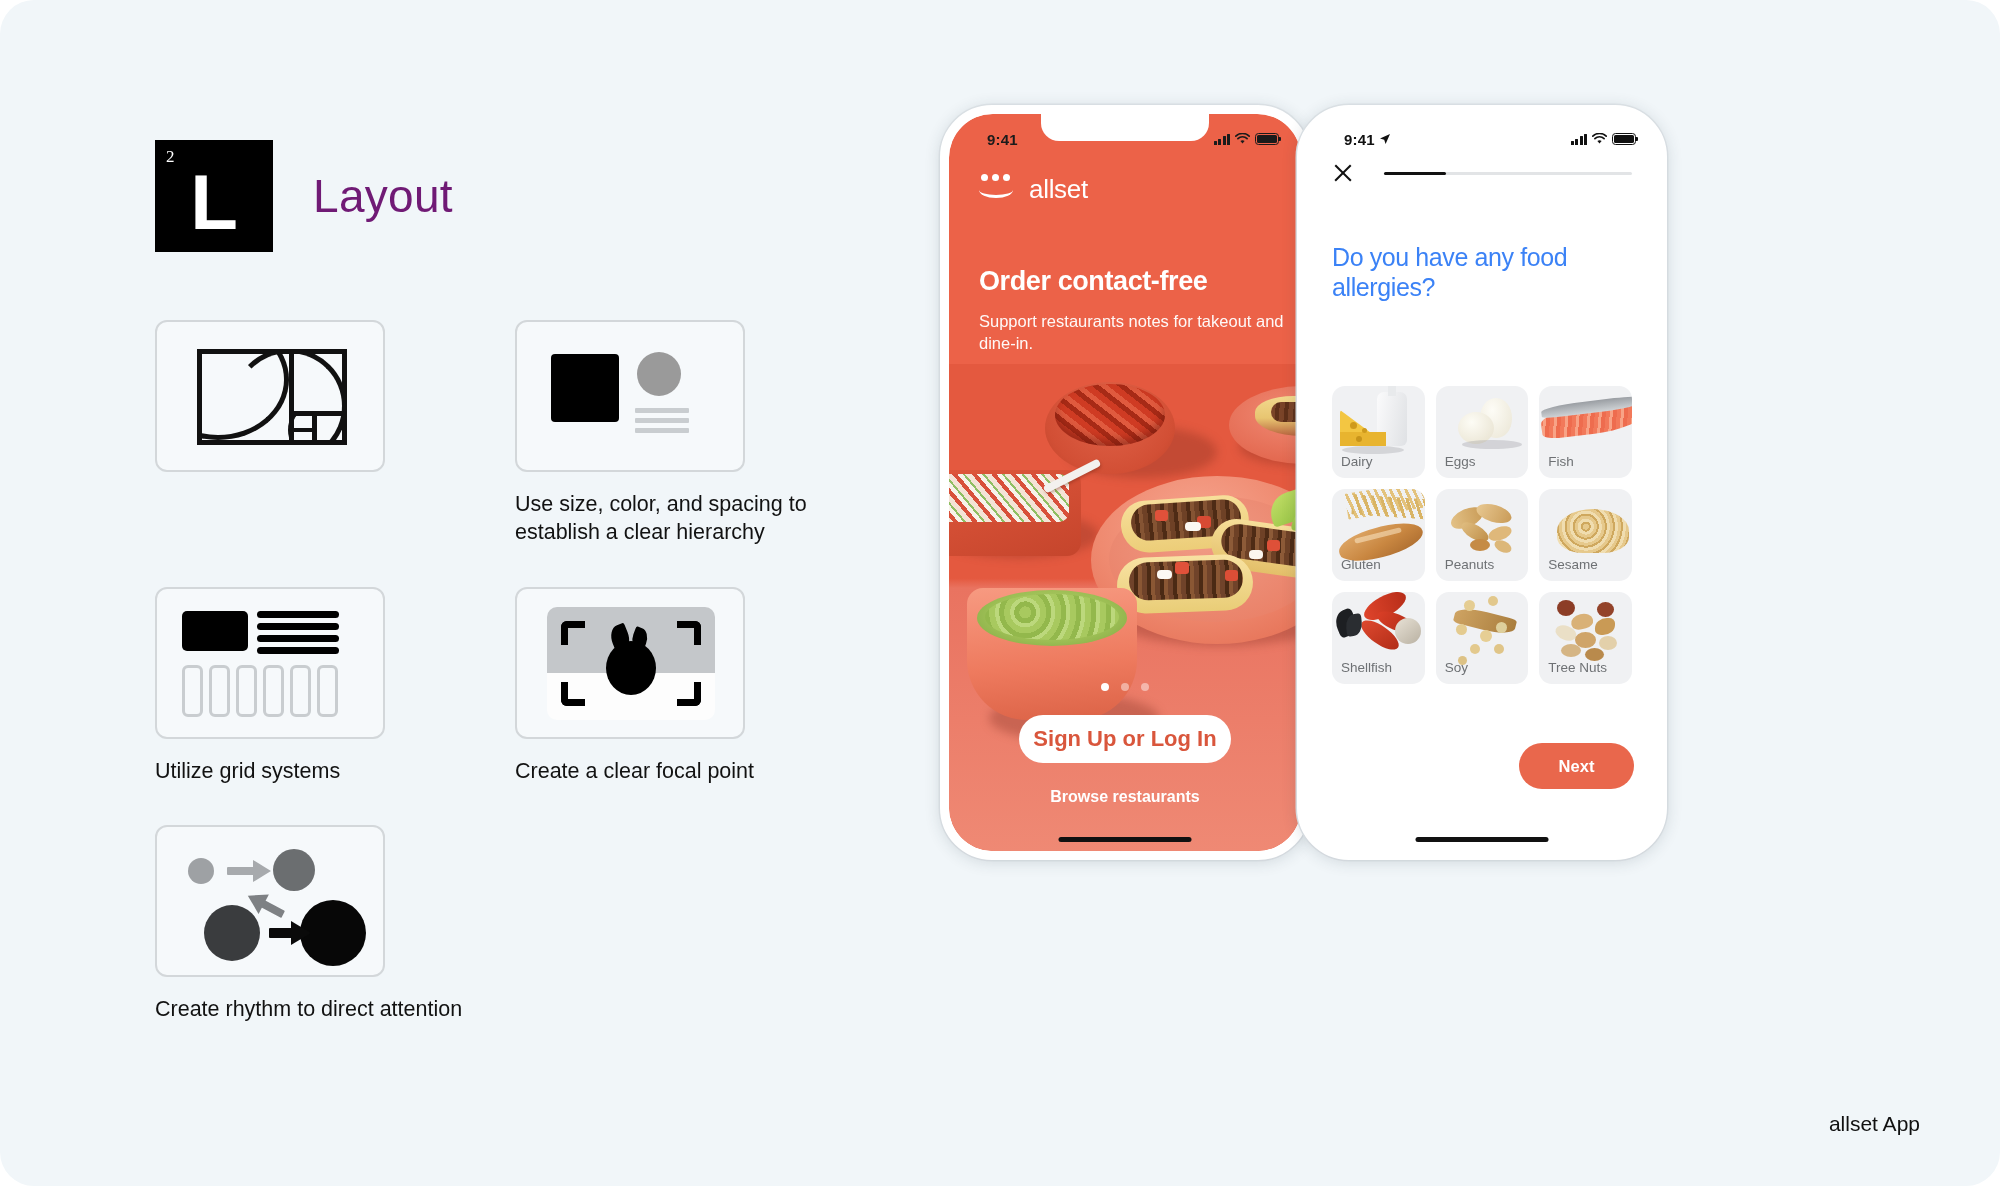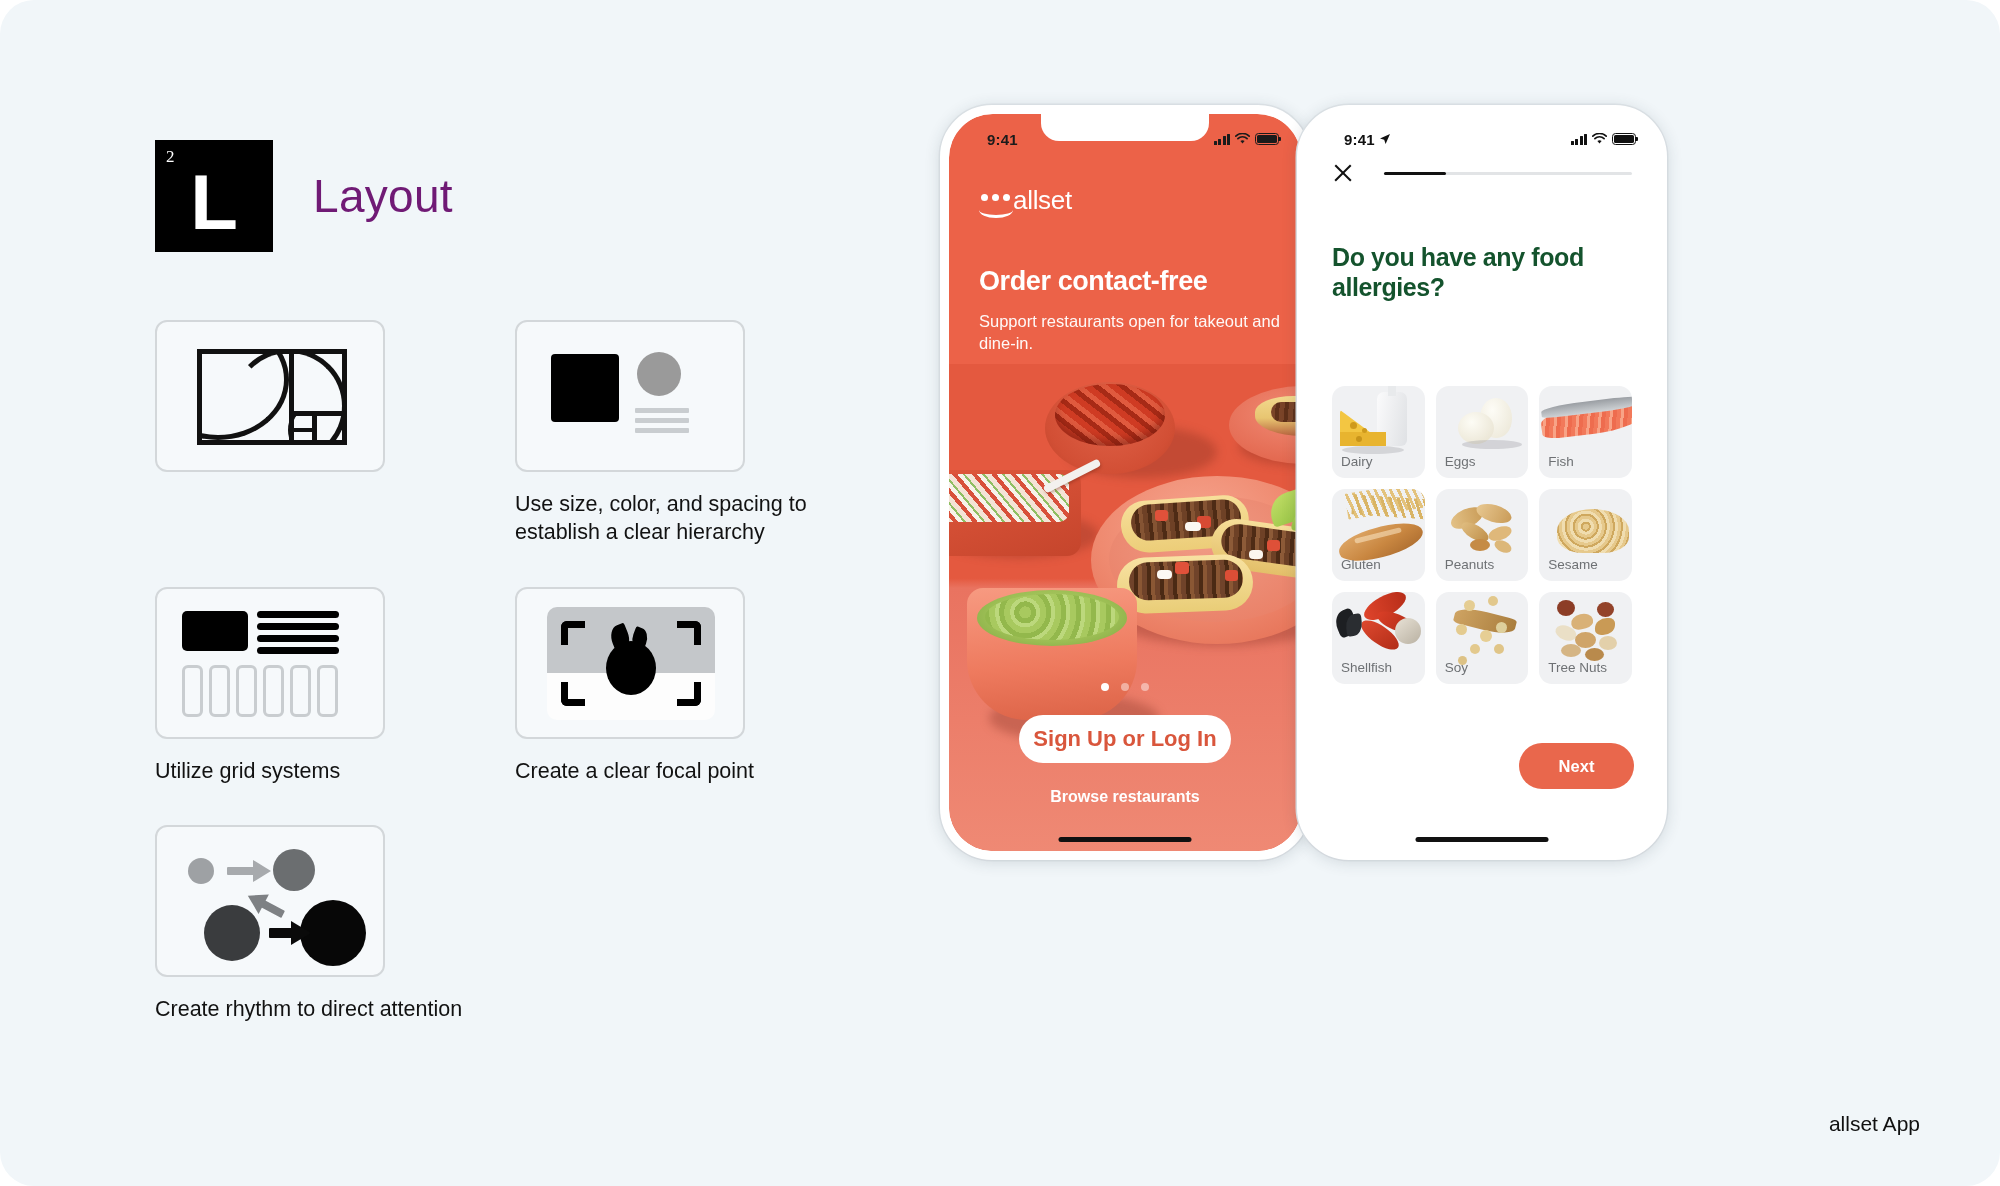--- a/index.html
+++ b/index.html
@@ -182,21 +182,21 @@
   .batt b { display: block; height: 100%; background: currentColor; border-radius: 1.6px; }
   .home-ind {
     position: absolute; left: 50%; transform: translateX(-50%); bottom: 9px;
     width: 133px; height: 5px; border-radius: 3px; background: #111; z-index: 7;
   }
 
   
   #phone1 { left: 0; top: 0; }
   #phone1 .phone-screen { background: #ec6248; }
   #phone1 .statusbar { color: #1b1b1b; }
-  .brand { position: absolute; left: 30px; top: 71px; display: flex; align-items: flex-end; gap: 0; z-index: 4; }
+  .brand { position: absolute; left: 30px; top: 60px; display: flex; align-items: flex-start; gap: 16px; z-index: 4; }
   .brand-mark { position: relative; width: 34px; height: 22px; }
   .bm-dot { position: absolute; top: 0; width: 7px; height: 7px; border-radius: 50%; background: #fff; }
   .bm-smile {
     position: absolute; left: 0; top: 8px; width: 34px; height: 16px;
     border-bottom: 3.4px solid #fff; border-radius: 0 0 50% 50%;
   }
   .brand-name { color: #fff; font-size: 26px; font-weight: 400; letter-spacing: -.3px; }
   .hero-copy { position: absolute; left: 30px; top: 152px; z-index: 4; }
   .hero-title { color: #fff; font-size: 27px; font-weight: 700; letter-spacing: -.4px; }
   .hero-sub { margin-top: 13px; color: #fff; font-size: 16.5px; line-height: 1.36; font-weight: 400; opacity: .96; }
@@ -232,21 +232,21 @@
   }
   .x-btn::before, .x-btn::after {
     content: ""; position: absolute; left: 0; top: 10px; width: 22px; height: 2.2px; background: #111;
   }
   .x-btn::before { transform: rotate(45deg); }
   .x-btn::after { transform: rotate(-45deg); }
   .progress { flex: 1; height: 3px; background: #e2e4e6; border-radius: 2px; position: relative; margin-left: 12px; }
   .progress > span { position: absolute; left: 0; top: 0; height: 100%; background: #111; border-radius: 2px; }
 
   .q-head { position: absolute; left: 26px; right: 26px; top: 128px; }
-  .q-title { font-size: 25px; font-weight: 700; color: #14532d; line-height: 1.2; letter-spacing: -.4px; }
+  .q-title { font-size: 25px; font-weight: 400; color: #3b82f6; line-height: 1.2; letter-spacing: -.4px; }
   .q-sub { margin-top: 13px; font-size: 15.5px; color: #8c8f93; line-height: 1.38; }
 
   .allergy-grid {
     position: absolute; left: 26px; right: 26px; top: 272px;
     display: grid; grid-template-columns: repeat(3, 1fr); gap: 11px;
   }
   .allergy-card {
     position: relative; height: 92px; border-radius: 13px;
     background: #f0f1f3; overflow: hidden; cursor: pointer;
   }
@@ -408,21 +408,21 @@
             <span class="bm-dot" style="left:2px"></span>
             <span class="bm-dot" style="left:13px"></span>
             <span class="bm-dot" style="left:24px"></span>
             <span class="bm-smile"></span>
           </span>
           <span class="brand-name">allset</span>
         </div>
 
         <div class="hero-copy">
           <div class="hero-title">Order contact-free</div>
-          <div class="hero-sub">Support restaurants open for takeout and dine-in.</div>
+          <div class="hero-sub">Support restaurants notes for takeout and dine-in.</div>
         </div>
 
         <div class="food-photo">
           <div class="fp-table"></div>
 
           <div class="shadow" style="left:118px; top:62px; width:150px; height:52px;"></div>
           <div class="dish" style="left:96px; top:18px; width:130px; height:92px; background:radial-gradient(ellipse at 50% 30%, #e2644a 0%, #d24f35 70%, #bb4228 100%);"></div>
           <div class="dish" style="left:106px; top:20px; width:110px; height:62px; background:repeating-linear-gradient(38deg, #cf3b23 0 6px, #a72a16 6px 11px, #e05a3e 11px 16px); border-radius:50%; box-shadow: inset 0 -6px 10px rgba(90,20,10,.45);"></div>
 
           <div class="shadow" style="left:290px; top:62px; width:120px; height:40px;"></div>

